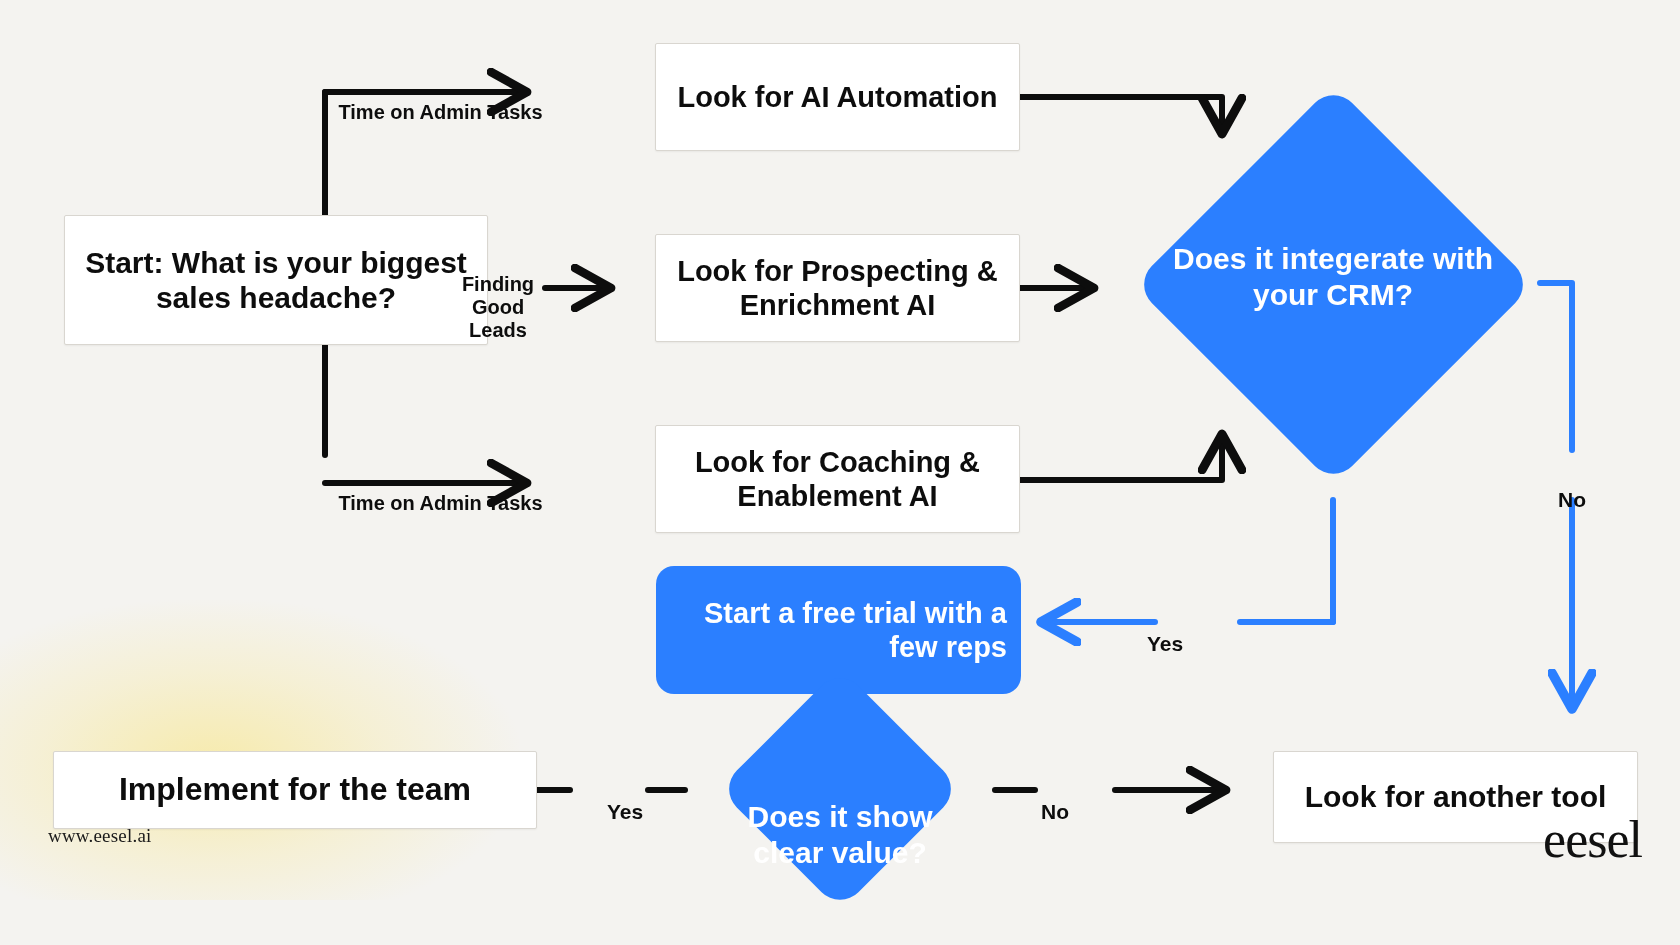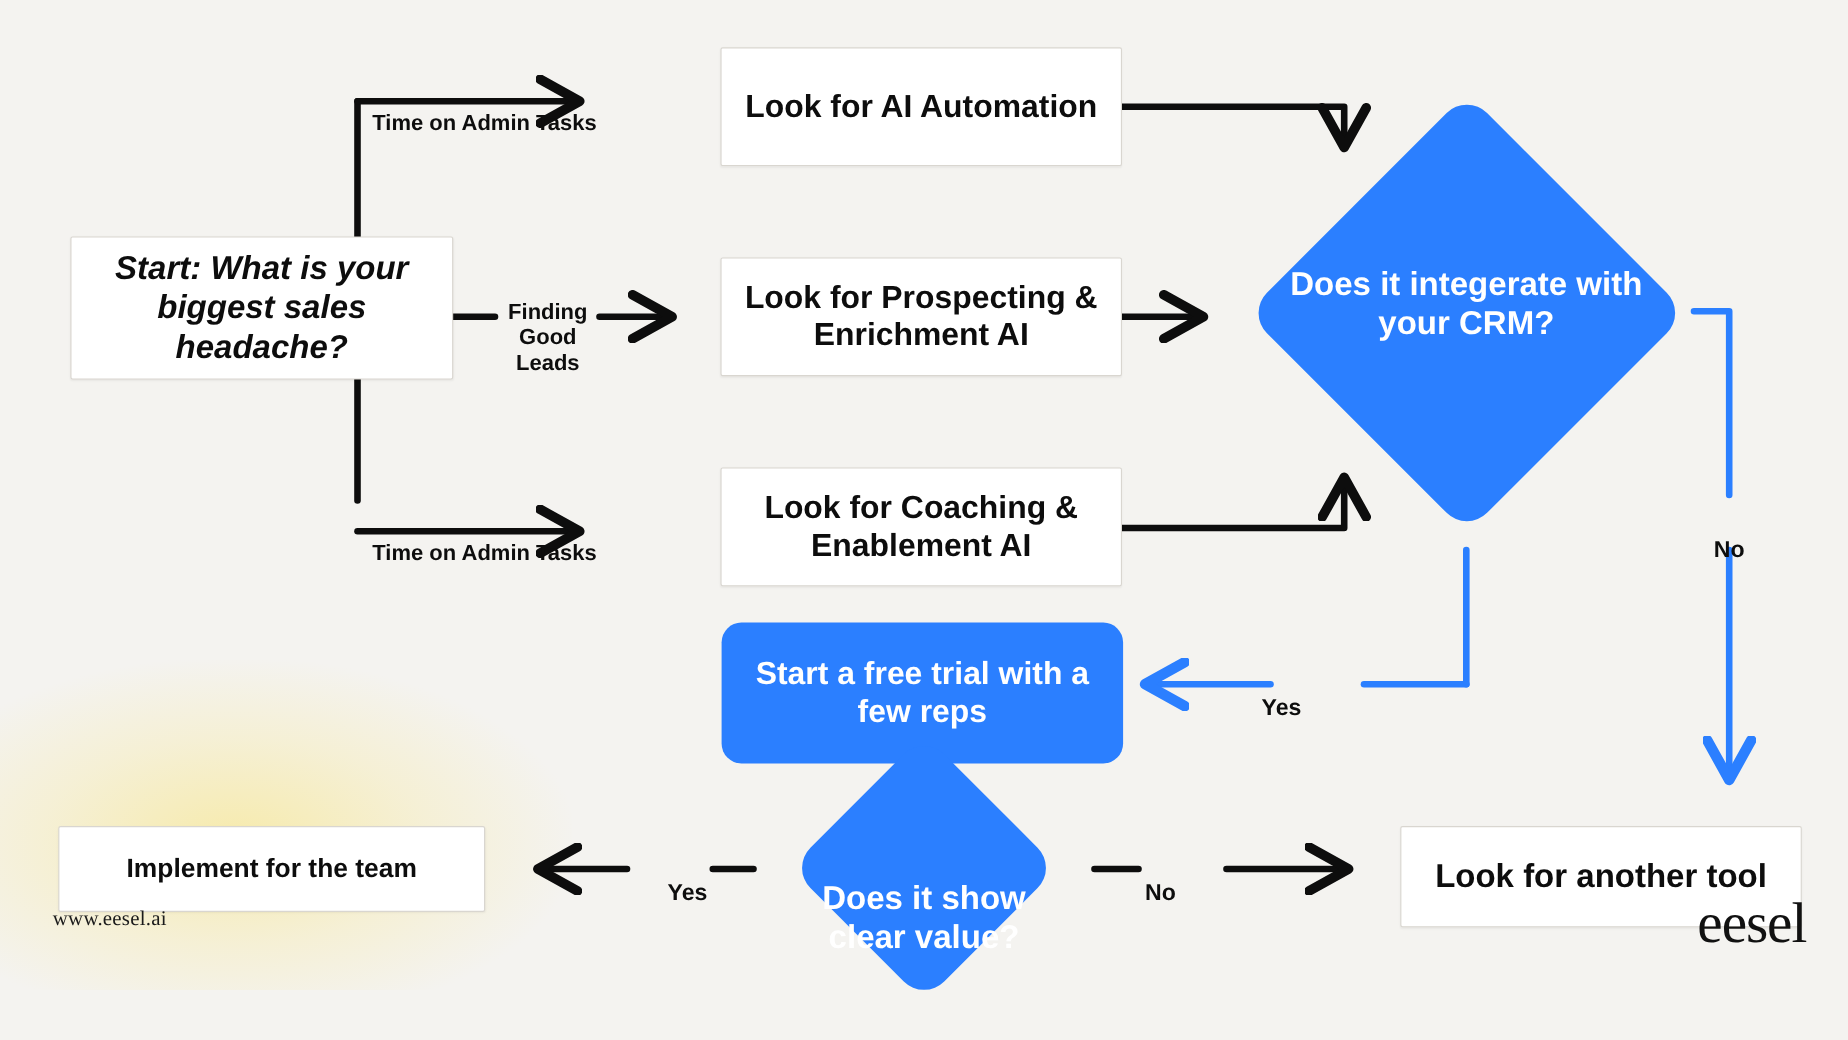--- a/index.html
+++ b/index.html
@@ -142,51 +142,51 @@
       <path d="M685,790 L648,790" fill="none" stroke="#0d0d0d" stroke-width="6" stroke-linecap="round"></path>
       <path d="M570,790 L493,790" fill="none" stroke="#0d0d0d" stroke-width="6" stroke-linecap="round" marker-end="url(#arrowK)"></path>
     </g>
 
     <g>
       <path d="M995,790 L1035,790" fill="none" stroke="#0d0d0d" stroke-width="6" stroke-linecap="round"></path>
       <path d="M1115,790 L1222,790" fill="none" stroke="#0d0d0d" stroke-width="6" stroke-linecap="round" marker-end="url(#arrowK)"></path>
     </g>
   </svg>
 
-  <div class="node white" style="left:64px;top:215px;width:348px;height:130px;font-size:30px;font-style:italic;">
+  <div class="node white" style="left:64px;top:215px;width:424px;height:130px;font-size:30px;">
     <span class="txt">Start: What is your biggest sales headache?</span>
   </div>
 
   <div class="node white" style="left:655px;top:43px;width:365px;height:108px;font-size:29px;">
     <span class="txt">Look for AI Automation</span>
   </div>
 
   <div class="node white" style="left:655px;top:234px;width:365px;height:108px;font-size:29px;">
     <span class="txt">Look for Prospecting &amp; Enrichment AI</span>
   </div>
 
   <div class="node white" style="left:655px;top:425px;width:365px;height:108px;font-size:29px;">
     <span class="txt">Look for Coaching &amp; Enablement AI</span>
   </div>
 
   <div class="diamond" style="left:1192px;top:143px;width:283px;height:283px;"></div>
   <div class="diamond-label" style="left:1168px;top:222px;width:330px;height:110px;font-size:30px;">
     <span>Does it integerate with your CRM?</span>
   </div>
 
-  <div class="node blue" style="left:656px;top:566px;width:365px;height:128px;font-size:29px;">
+  <div class="node blue" style="left:656px;top:566px;width:365px;height:128px;font-size:29px;text-align:right;">
     <span class="txt">Start a free trial with a few reps</span>
   </div>
 
   <div class="diamond" style="left:754px;top:703px;width:172px;height:172px;"></div>
   <div class="diamond-label" style="left:730px;top:780px;width:220px;height:110px;font-size:30px;">
     <span>Does it show clear value?</span>
   </div>
 
-  <div class="node white" style="left:53px;top:751px;width:388px;height:78px;font-size:24px;">
+  <div class="node white" style="left:53px;top:751px;width:484px;height:78px;font-size:32px;">
     <span class="txt">Implement for the team</span>
   </div>
 
   <div class="node white" style="left:1273px;top:751px;width:365px;height:92px;font-size:30px;">
     <span class="txt">Look for another tool</span>
   </div>
 
   <div class="elabel" style="left:333px;top:78px;width:215px;font-size:20px;">
     <span>Time on Admin Tasks</span>
   </div>

